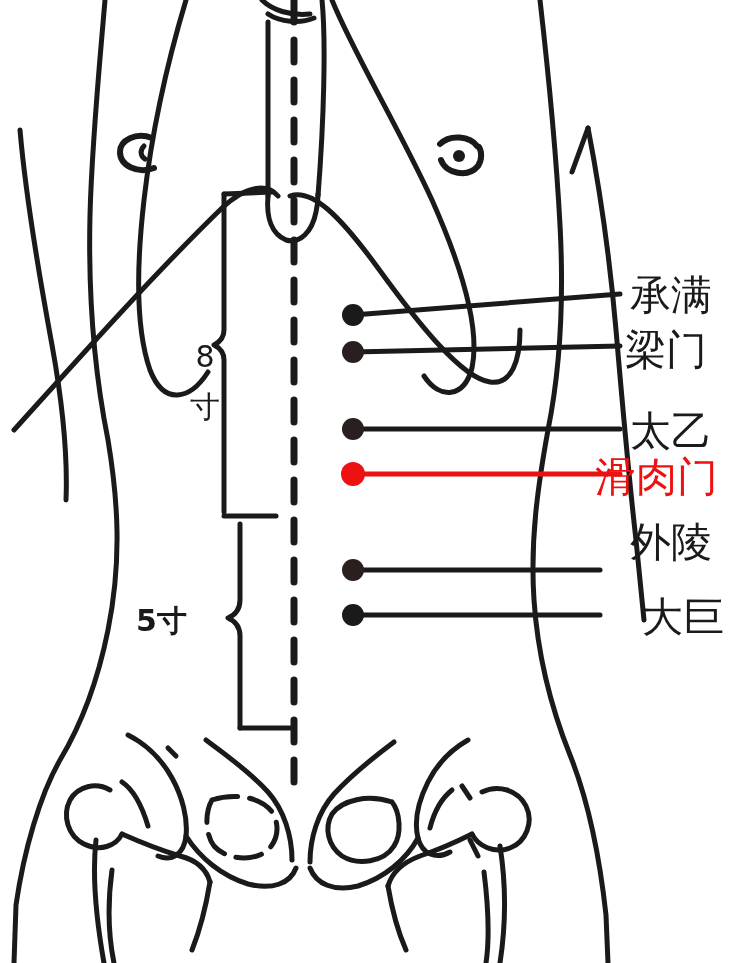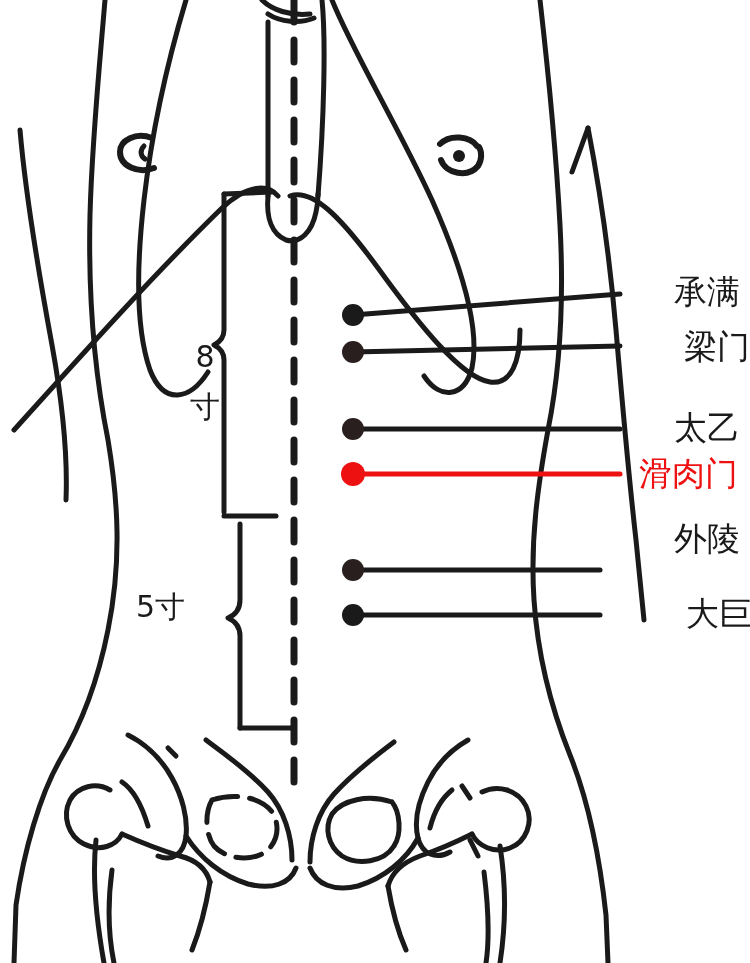--- a/index.html
+++ b/index.html
@@ -12,27 +12,26 @@
     position:relative;
     width:750px;height:963px;
     background:#ffffff;
   }
   #anatomy-svg{
     position:absolute;left:0;top:0;
     width:750px;height:963px;
   }
   .label{
     position:absolute;
-    font-family:Liberation Sans, sans-serif;
-    font-size:33px;
+    font-family:Liberation Serif, serif;
+    font-size:41px;
     line-height:1;
     white-space:nowrap;
     letter-spacing:0px;
     color:#1a1a1a;
-    margin-left:44px;
   }
   .label.highlight{color:#ee1111;}
   .measure{
     position:absolute;
     font-family:"DejaVu Sans","Liberation Sans",sans-serif;
     font-size:30px;
     color:#1a1a1a;
     white-space:nowrap;
     line-height:1;
   }
@@ -145,32 +144,32 @@
     <circle cx="353" cy="315" r="11" fill="#1a1a1a"></circle>
     <circle cx="353" cy="352" r="11" fill="#2a1f1f"></circle>
     <circle cx="353" cy="429" r="11" fill="#2a1f1f"></circle>
     <circle cx="353" cy="474" r="12" fill="#ee1111"></circle>
     <circle cx="353" cy="570" r="11" fill="#2a1f1f"></circle>
     <circle cx="353" cy="615" r="11" fill="#1a1a1a"></circle>
   </svg>
 
   <div class="label" style="left:630px;top:275px;">承满</div>
 
-  <div class="label" style="left:640px;top:330px;text-align:right;">梁门</div>
+  <div class="label" style="left:625px;top:330px;text-align:right;">梁门</div>
 
   <div class="label" style="left:630px;top:411px;text-align:right;">太乙</div>
 
   <div class="label highlight" style="left:595px;top:457px;">滑肉门</div>
 
   <div class="label" style="left:630px;top:522px;">外陵</div>
 
   <div class="label" style="left:642px;top:597px;">大巨</div>
 
   <div class="measure vertical" style="left:190px;top:338px;">
     <span>8</span>
     <span style="margin-top:12px;">寸</span>
   </div>
 
-  <div class="measure" style="left:136px;top:592px;">
+  <div class="measure" style="left:136px;top:606px;font-weight:bold;">
     <span>5</span><span>寸</span>
   </div>
 
 </div>
 
 </body></html>

